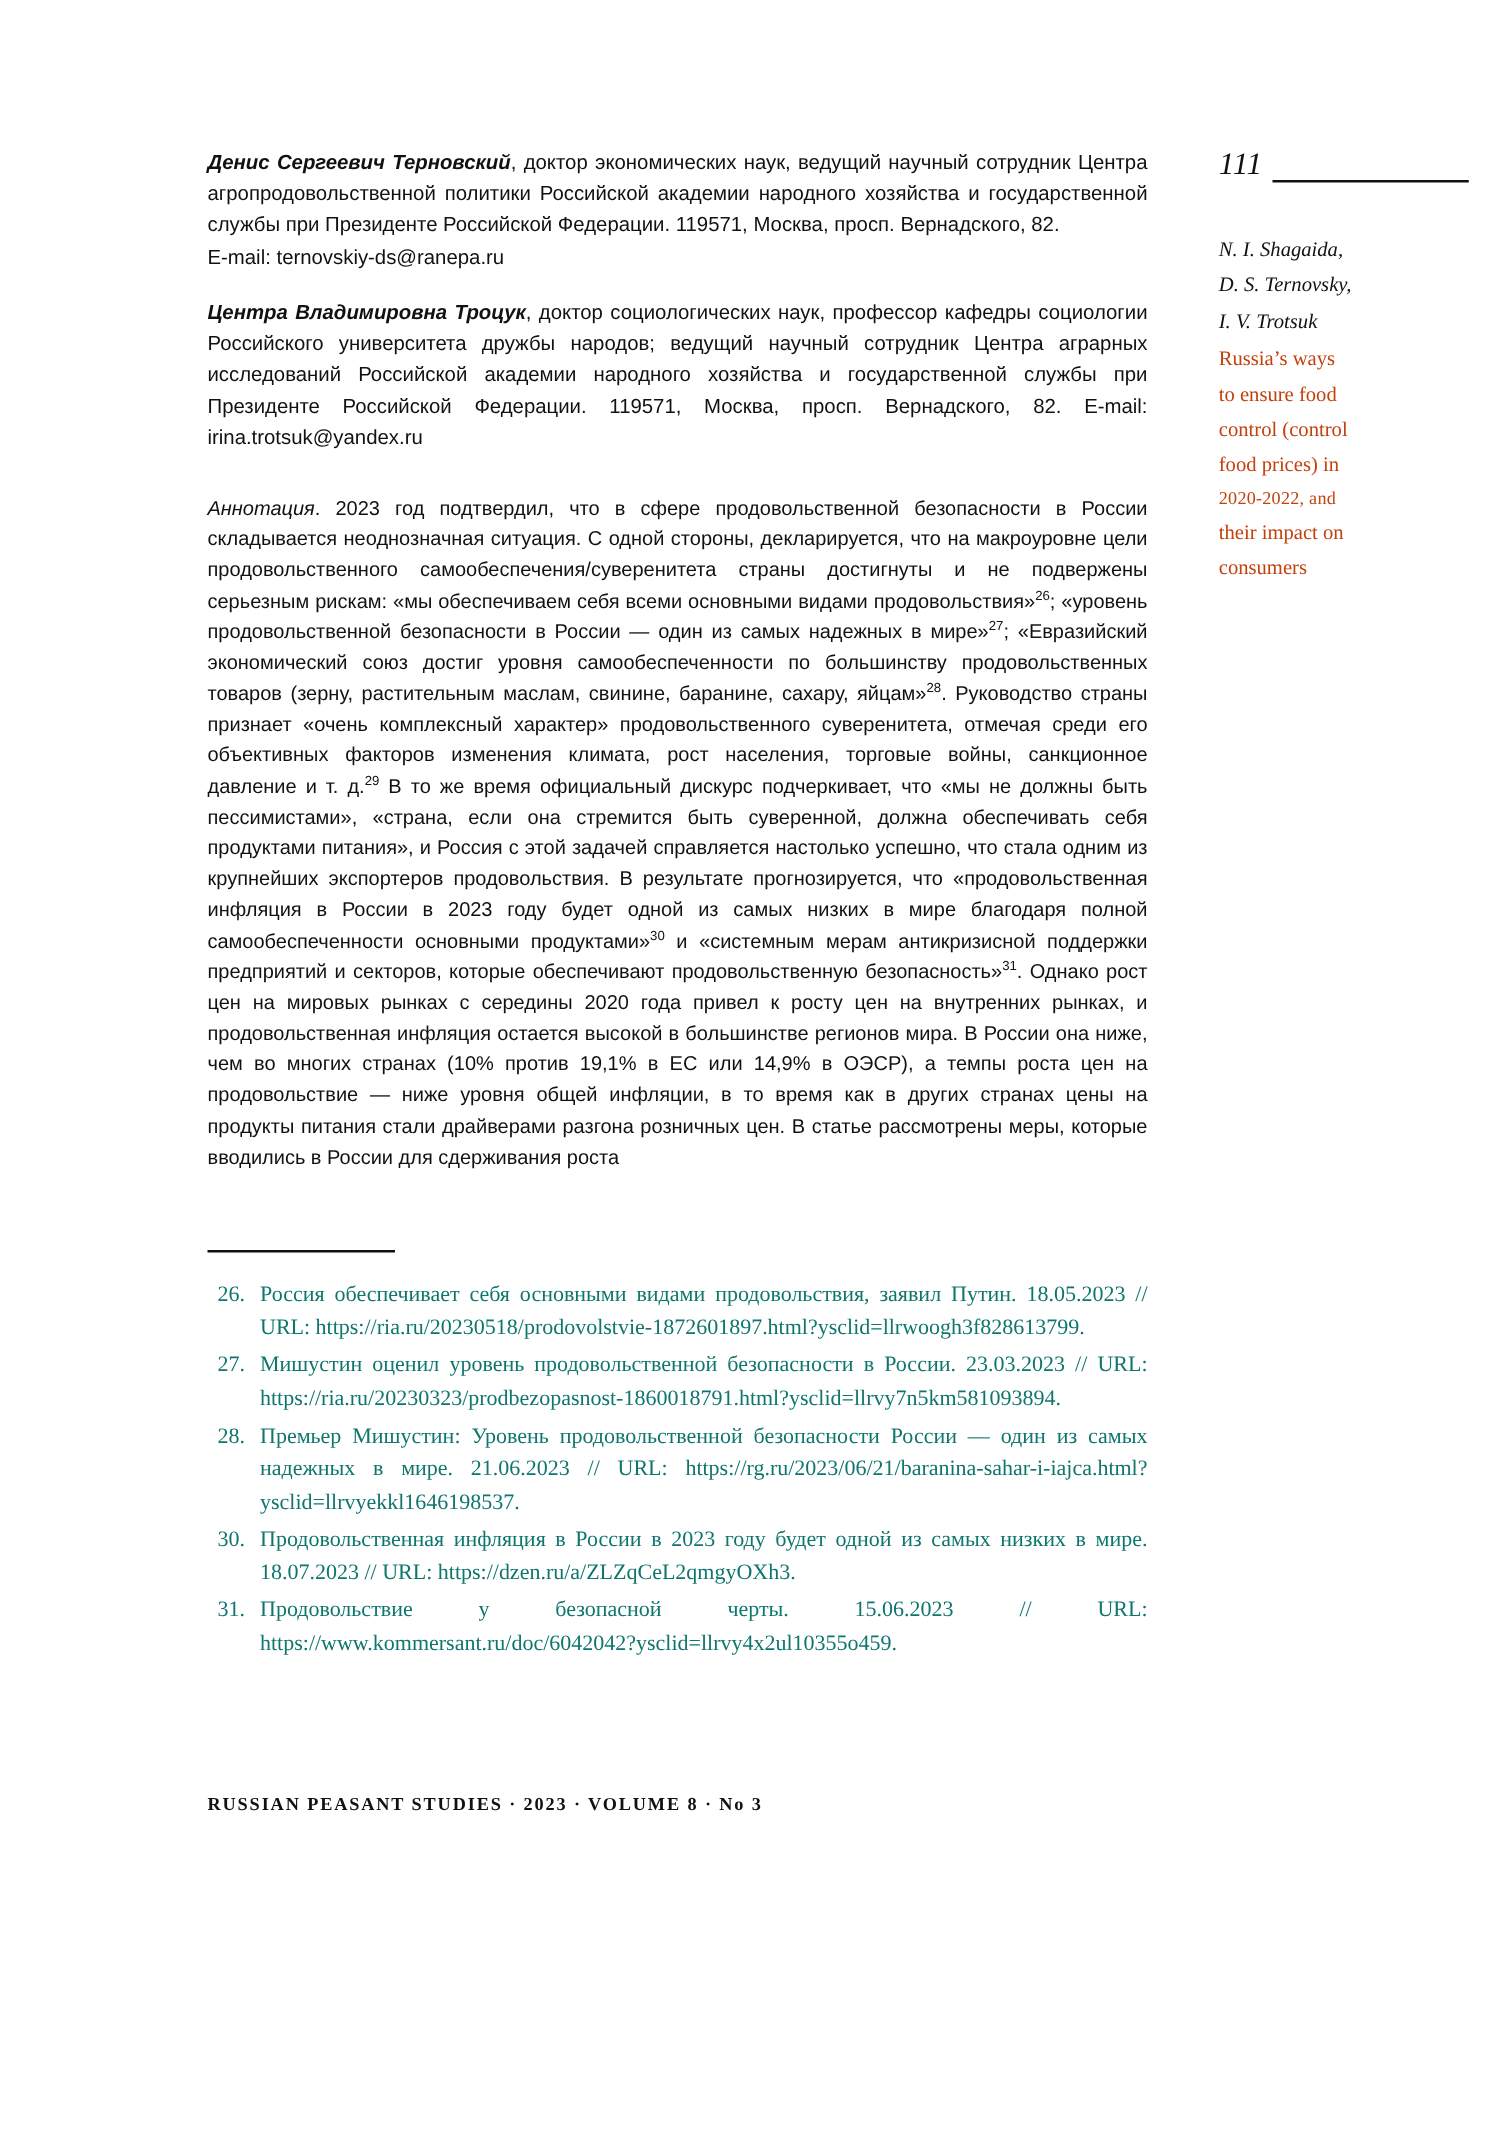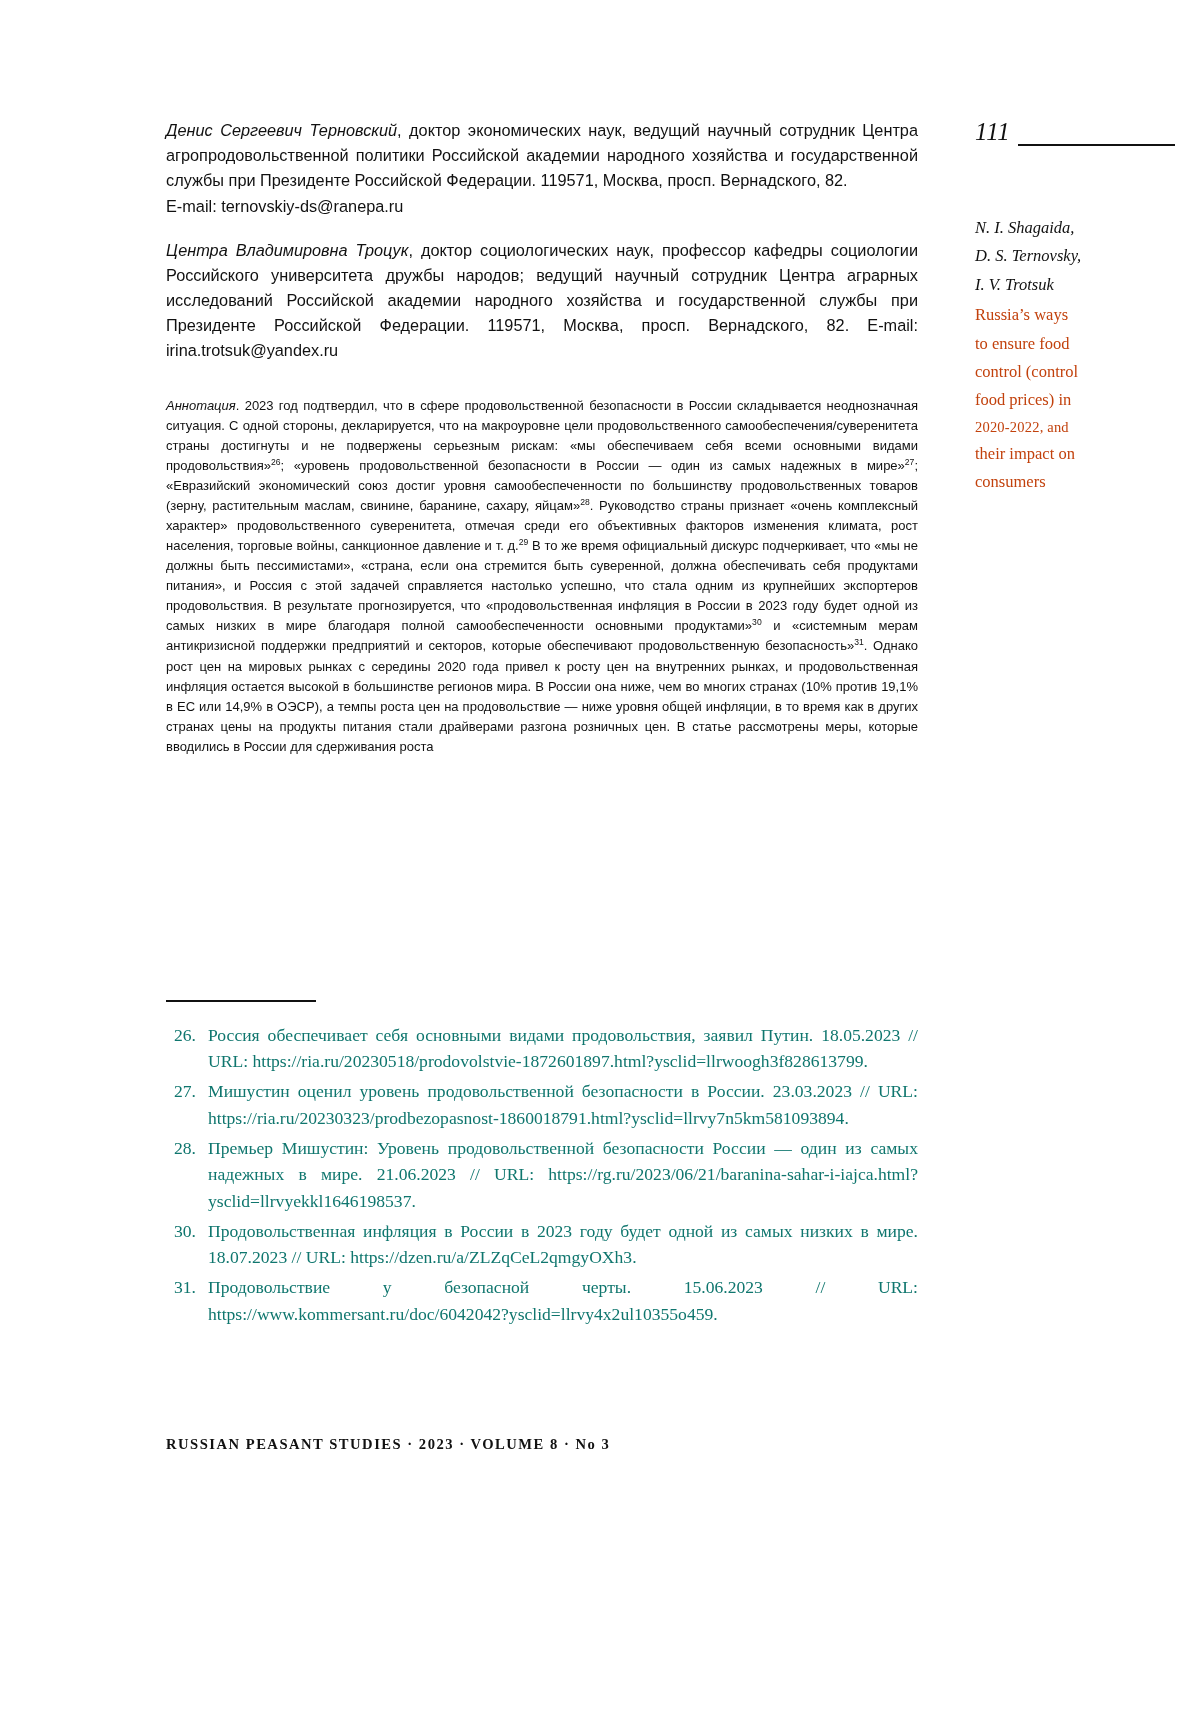--- a/index.html
+++ b/index.html
@@ -36,21 +36,21 @@
     letter-spacing: 0.5px;
     color: #111;
   }
   .folio-rule {
     flex: 1 1 auto;
     height: 2px;
     background: #111;
     margin-top: 4px;
   }
   .run-authors {
-    margin-top: 68px;
+    margin-top: 40px;
     font-family: "Liberation Serif", serif;
     font-size: 16.5px;
     font-style: italic;
     line-height: 1.72;
     color: #111;
   }
   .run-title {
     margin-top: 2px;
     font-family: "Liberation Serif", serif;
     font-size: 16.5px;
@@ -71,24 +71,25 @@
   }
   .affil {
     font-size: 16.3px;
     line-height: 1.545;
     margin-bottom: 19px;
     text-align: justify;
     text-justify: inter-word;
   }
   .affil i, .affil .nm {
     font-style: italic;
+    font-weight: bold;
   }
   .abstract {
     margin-top: 32px;
-    font-size: 13px;
+    font-size: 16px;
     line-height: 1.545;
     text-align: justify;
     text-justify: inter-word;
     hyphens: manual;
   }
   .abstract .lead {
     font-style: italic;
   }
   sup {
     font-size: 0.66em;

